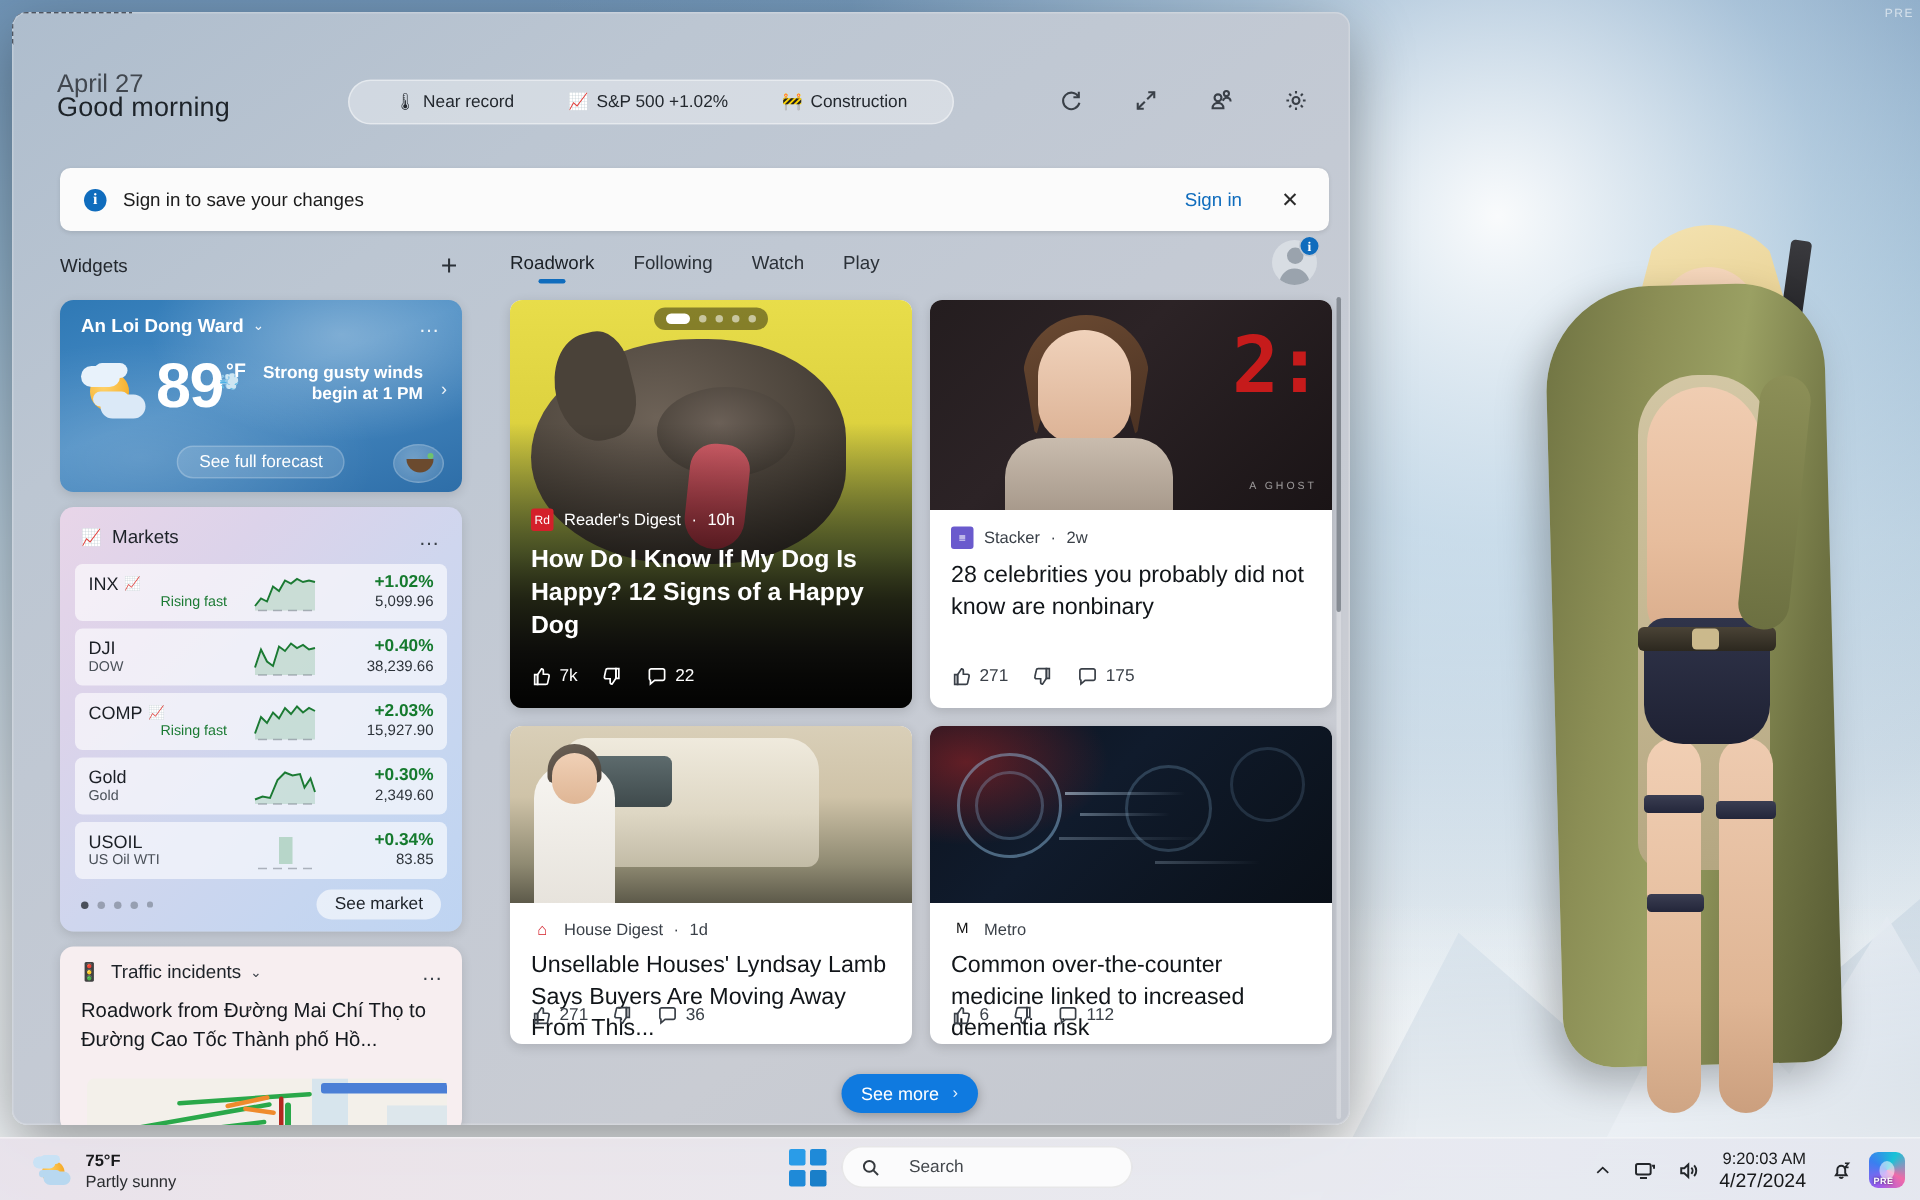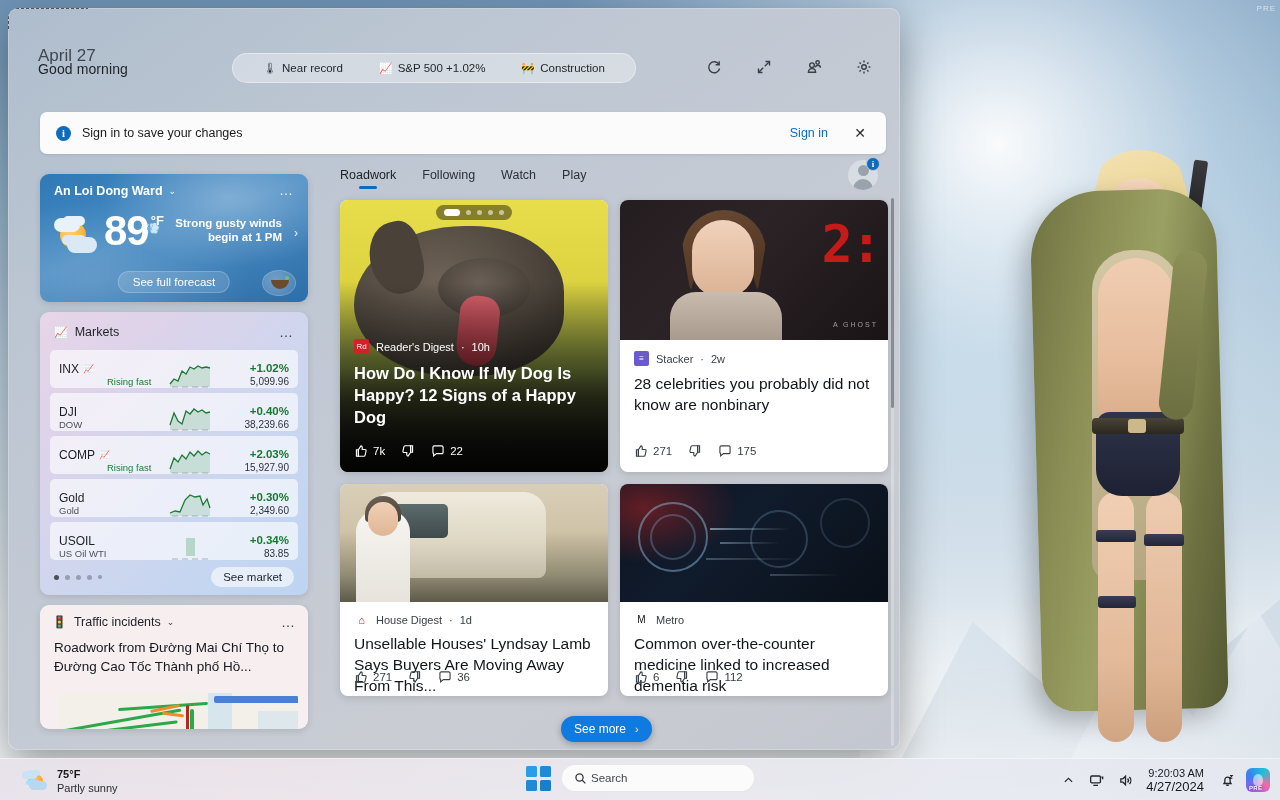--- a/index.html
+++ b/index.html
@@ -113,21 +113,21 @@
     position: absolute; left: 0; top: 0; width: 80px; height: 22px;
     border-left: 1px dashed rgba(40,45,55,.75);
     border-top: 1px dashed rgba(40,45,55,.75);
     border-radius: 8px 0 0 0;
     pointer-events: none;
   }
 
   
   #panel-header { position: absolute; left: 0; top: 0; right: 0; height: 92px; }
   #greet-date { position: absolute; left: 30px; top: 38px; font-size: 17px; color: #41474f; }
-  #greet-text { position: absolute; left: 30px; top: 53px; font-size: 14px; color: #1d2329; font-weight: 400; letter-spacing: .1px; }
+  #greet-text { position: absolute; left: 30px; top: 53px; font-size: 18px; color: #1d2329; font-weight: 400; letter-spacing: .1px; }
 
   #header-pill {
     position: absolute; left: 224px; top: 45px; width: 404px; height: 30px;
     background: rgba(255,255,255,.36);
     border: 1px solid rgba(255,255,255,.42);
     border-radius: 16px;
     display: flex; align-items: center; justify-content: space-around;
     padding: 0 12px;
   }
   .pill-item { display: flex; align-items: center; gap: 5px; font-size: 11.5px; color: #23282e; white-space: nowrap; }
@@ -209,21 +209,21 @@
   
   #markets-widget {
     padding: 10px 10px 8px;
     background: linear-gradient(135deg, #e8d5e8 0%, #dcd3ea 26%, #cfd6ee 52%, #c6d6f0 76%, #bed4f2 100%);
   }
   #markets-head { display: flex; align-items: center; height: 20px; margin: 0 4px 8px; }
   #markets-icon { font-size: 11px; margin-right: 7px; }
   #markets-title { font-size: 12.5px; color: #1d2228; font-weight: 500; flex: 1; }
   #markets-more { font-size: 14px; letter-spacing: 1px; color: #3a4048; cursor: pointer; }
   .market-row {
-    display: flex; align-items: flex-end; height: 38px; border-radius: 5px; margin-bottom: 5px;
+    display: flex; align-items: center; height: 38px; border-radius: 5px; margin-bottom: 5px;
     background: rgba(255,255,255,.62); padding: 0 9px;
   }
   .mr-left { width: 96px; }
   .mr-sym { font-size: 12px; color: #1b1f25; display: flex; align-items: center; gap: 4px; line-height: 14px; }
   .mr-sym .up { font-size: 9px; }
   .mr-sub { font-size: 9.5px; color: #4b5159; line-height: 12px; }
   .mr-sub.rising { color: #1b7a33; padding-left: 48px; }
   .mr-spark { flex: 1; height: 26px; display: flex; align-items: flex-end; justify-content: center; }
   .mr-spark svg { width: 44px; height: 26px; }
   .mr-right { width: 62px; text-align: right; }
@@ -402,21 +402,21 @@
                display: flex; align-items: center; gap: 10px; }
   #start-button { width: 26px; height: 26px; display: grid; grid-template-columns: 11px 11px;
     grid-template-rows: 11px 11px; gap: 3px; align-content: center; justify-content: center; cursor: pointer; }
   #start-button i { display: block; background: #1a8fe0; border-radius: 1.5px; }
   #start-button i:nth-child(1) { background: #2a9ce8; }
   #start-button i:nth-child(2) { background: #1f8ad8; }
   #start-button i:nth-child(3) { background: #1f8ad8; }
   #start-button i:nth-child(4) { background: #1a7fc9; }
   #search-box {
     width: 194px; height: 28px; background: rgba(255,255,255,.80); border: 1px solid rgba(0,0,0,.08);
-    border-radius: 15px; display: flex; align-items: center; padding: 0 12px; gap: 4px; cursor: text;
+    border-radius: 15px; display: flex; align-items: center; padding: 0 12px; gap: 19px; cursor: text;
   }
   #search-box svg { width: 13px; height: 13px; stroke: #34383d; fill: none; stroke-width: 1.6; }
   #search-placeholder { font-size: 11.5px; color: #43474c; }
 
   #tb-tray { position: absolute; right: 10px; top: 0; height: 42px; display: flex; align-items: center; gap: 0; }
   .tray-btn { height: 42px; display: flex; align-items: center; justify-content: center; padding: 0 7px; cursor: pointer; }
   .tray-btn svg { stroke: #23262a; fill: none; stroke-width: 1.4; }
   #tray-clock { text-align: right; line-height: 13px; padding: 0 9px 0 6px; cursor: pointer; }
   #tray-time { font-size: 11px; color: #18191b; }
   #tray-date { font-size: 13px; color: #18191b; }
@@ -509,20 +509,24 @@
   </div>
 
   <div id="signin-banner">
     <div id="signin-info-icon">i</div>
     <div id="signin-msg">Sign in to save your changes</div>
     <div id="signin-link">Sign in</div>
     <div id="signin-close">✕</div>
   </div>
 
   <div id="widgets-col">
+    <div id="widgets-col-head">
+      <div id="widgets-col-title">Widgets</div>
+      <div id="add-widget-btn">+</div>
+    </div>
 
     <div class="widget" id="weather-widget">
       <div class="cloudwash"></div>
       <div id="weather-head">
         <span id="weather-location">An Loi Dong Ward</span>
         <span id="weather-chevron">⌄</span>
       </div>
       <div id="weather-more">…</div>
 
       <div id="weather-temp-row">

